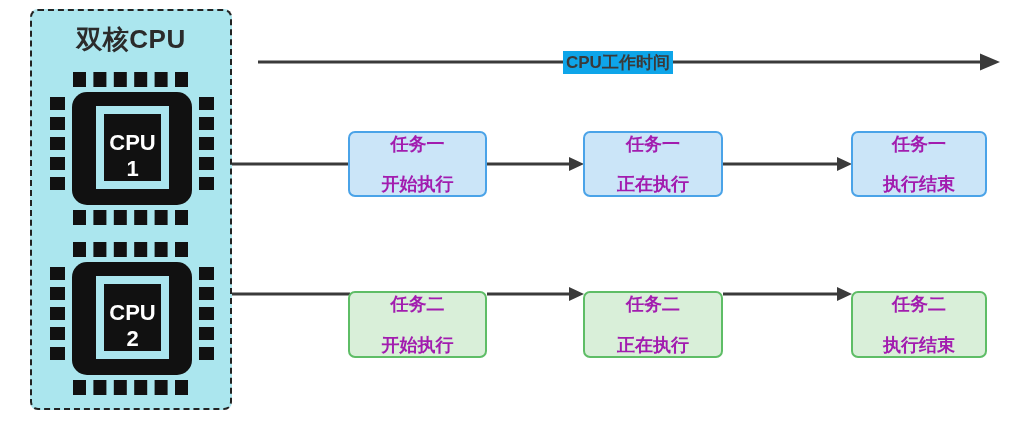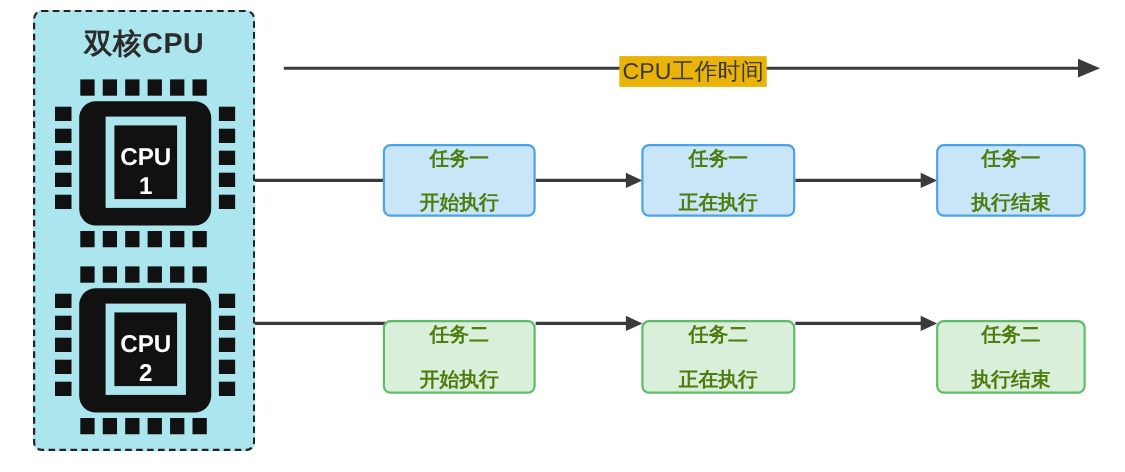--- a/index.html
+++ b/index.html
@@ -27,33 +27,33 @@
     text-align:center;
     font-size:26px;font-weight:700;color:#2b2b2b;
     letter-spacing:0.5px;
   }
   .chip{position:absolute;left:18px;}
   .chip-1{top:61px;}
   .chip-2{top:231px;}
 
   .timeline-label{
     position:absolute;top:51px;left:563px;
-    background:#eab308;
+    background:#0ea5e9;
     padding:0 3px;
-    font-size:21px;font-weight:400;color:#3a3a3a;
+    font-size:17px;font-weight:700;color:#3a3a3a;
     z-index:2;white-space:nowrap;
   }
 
   .task-box{
     position:absolute;
     box-sizing:border-box;
     border-radius:7px;
     display:flex;flex-direction:column;
     align-items:center;justify-content:center;
-    font-size:18px;font-weight:700;color:#4d7c0f;
+    font-size:18px;font-weight:700;color:#a21caf;
     line-height:1.35;text-align:center;
     z-index:2;
     gap:16px;
   }
   .task-box.blue{background:#cbe5f8;border:2.5px solid #4aa3e8;}
   .task-box.green{background:#d9efd9;border:2.5px solid #5ebd66;margin-top:30px;}
   .row1{top:131px;height:66px;}
   .row2{top:261px;height:67px;}
   .col1{left:348px;width:139px;}
   .col2{left:583px;width:140px;}

